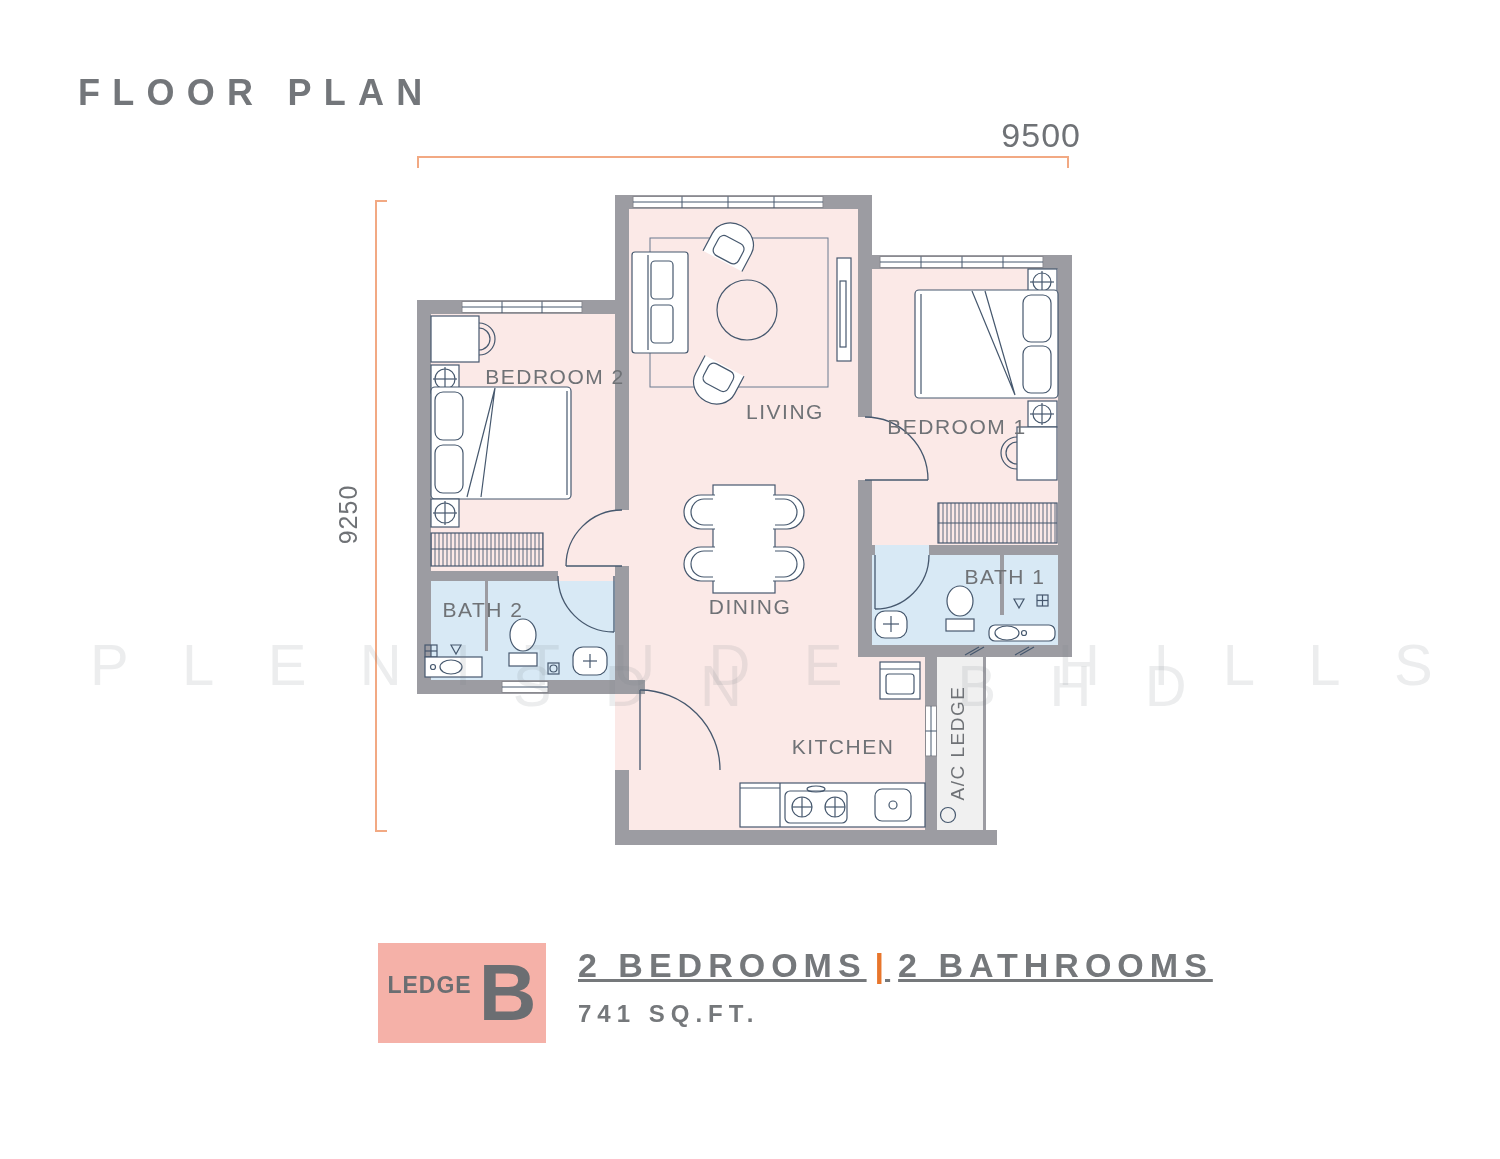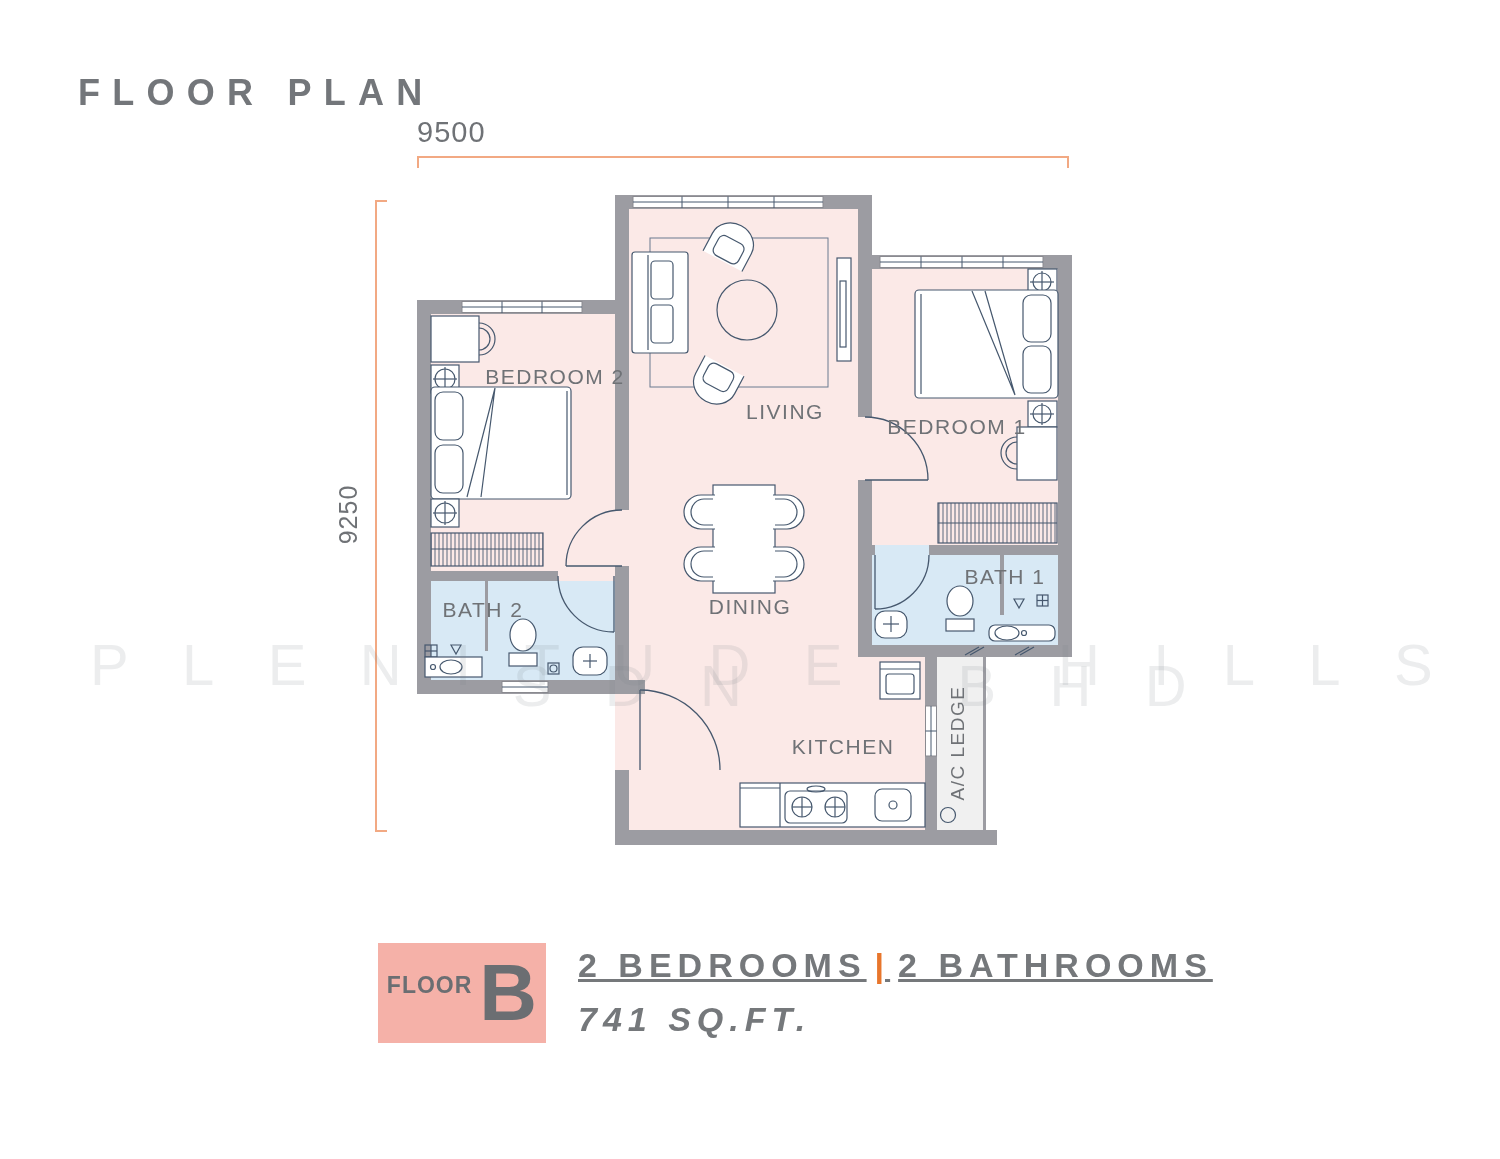--- a/index.html
+++ b/index.html
@@ -1,41 +1,41 @@
 <!DOCTYPE html>
 <html><head>
 <meta charset="utf-8">
 <style>
   html,body{margin:0;padding:0;background:#fff;}
   .page{position:relative;width:1482px;height:1159px;background:#ffffff;overflow:hidden;
         font-family:"Liberation Sans",sans-serif;border-radius:7px;}
   .title{position:absolute;left:78px;top:72px;font-size:36px;font-weight:700;
          letter-spacing:0.34em;color:#73767A;}
   
-  .dim-top-label{position:absolute;left:417px;top:116px;width:648px;text-align:left;
-                 font-size:29px;color:#6F7276;letter-spacing:1px;}
+  .dim-top-label{position:absolute;left:433px;top:116px;width:648px;text-align:right;
+                 font-size:34px;color:#6F7276;letter-spacing:1px;}
   .dim-top-bracket{position:absolute;left:417px;top:156px;width:648px;height:10px;
                    border-top:2px solid #F2A983;border-left:2px solid #F2A983;border-right:2px solid #F2A983;}
   .dim-left-label{position:absolute;left:288px;top:500px;width:120px;text-align:center;
                   font-size:25px;color:#6F7276;letter-spacing:1px;transform:rotate(-90deg);}
   .dim-left-bracket{position:absolute;left:375px;top:200px;width:10px;height:628px;
                     border-left:2px solid #F2A983;border-top:2px solid #F2A983;border-bottom:2px solid #F2A983;}
   .plan{position:absolute;left:417px;top:195px;width:655px;height:655px;}
   
   .wm{position:absolute;color:rgba(120,126,132,0.14);font-weight:400;pointer-events:none;white-space:nowrap;}
   .wm1{left:90px;top:596px;width:1220px;text-align:center;font-size:58px;letter-spacing:0.92em;word-spacing:1.6em;margin-top:35px;}
   .wm2{left:40px;top:652px;width:1200px;text-align:right;font-size:58px;letter-spacing:0.92em;word-spacing:1.6em;}
   
   .badge{position:absolute;left:378px;top:943px;width:168px;height:100px;background:#F5B1A8;
          display:flex;align-items:center;justify-content:center;gap:7px;}
   .badge .type{font-size:23px;font-weight:700;color:#6B6E72;letter-spacing:1px;transform:translateY(-8px);}
   .badge .tval{font-size:80px;font-weight:700;color:#6B6E72;line-height:1;}
   .leg1{position:absolute;left:578px;top:946px;font-size:34px;font-weight:700;color:#75787B;letter-spacing:6px;text-decoration:underline;}
   .leg1 .sep{color:#E8762C;padding:0 8px;}
-  .leg2{position:absolute;left:578px;top:1000px;font-size:34px;font-weight:700;color:#75787B;letter-spacing:6px;font-style:italic;}
+  .leg2{position:absolute;left:578px;top:1000px;font-size:24px;font-weight:700;color:#75787B;letter-spacing:6px;}
   svg text{font-family:"Liberation Sans",sans-serif;}
 </style>
 </head>
 <body>
 
 <div class="page">
 
   <div class="title">FLOOR PLAN</div>
 
   <div class="dim-top-label">9500</div>
@@ -312,21 +312,21 @@
       <text x="588" y="389">BATH 1</text>
       <text x="426" y="559">KITCHEN</text>
       <text transform="translate(547,548) rotate(-90)" font-size="19">A/C LEDGE</text>
     </g>
   </svg>
 
   <div class="wm wm1">PLENITUDE HILLS</div>
   <div class="wm wm2">SDN BHD</div>
 
   <div class="badge">
-    <span class="type">FLOOR</span>
+    <span class="type">LEDGE</span>
     <span class="tval">B</span>
   </div>
   <div class="leg1">
     <span>2 BEDROOMS</span><span class="sep">|</span><span>2 BATHROOMS</span>
   </div>
   <div class="leg2">741 SQ.FT.</div>
 
 </div>
 
 </body></html>

